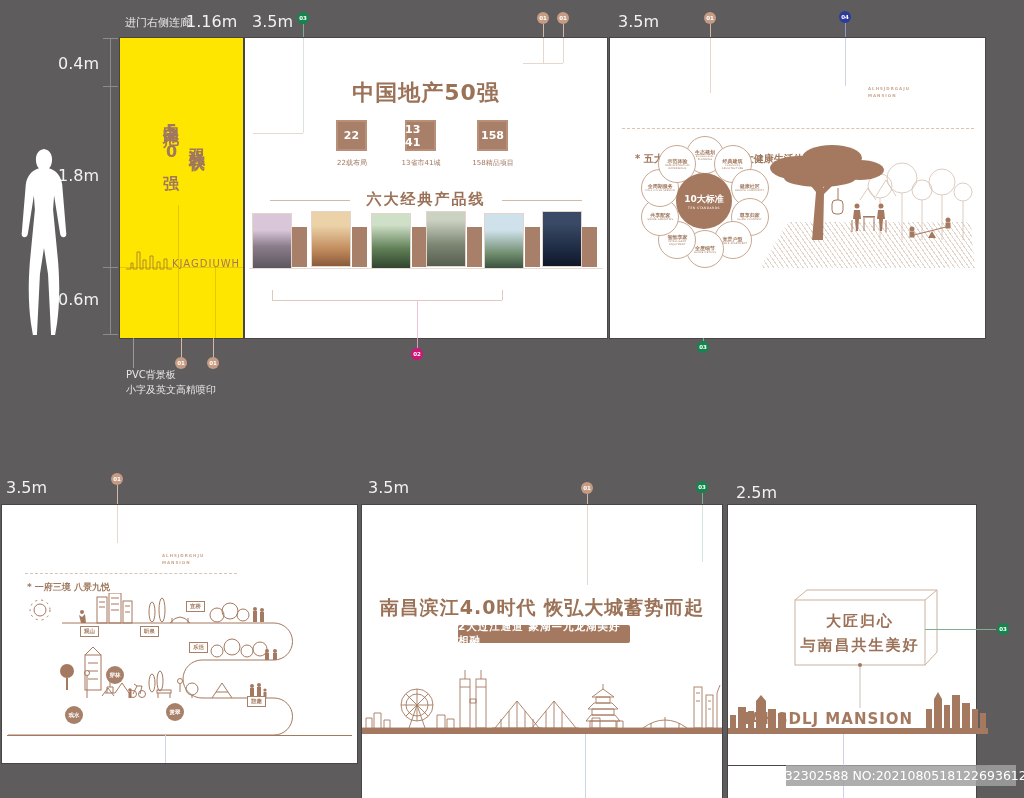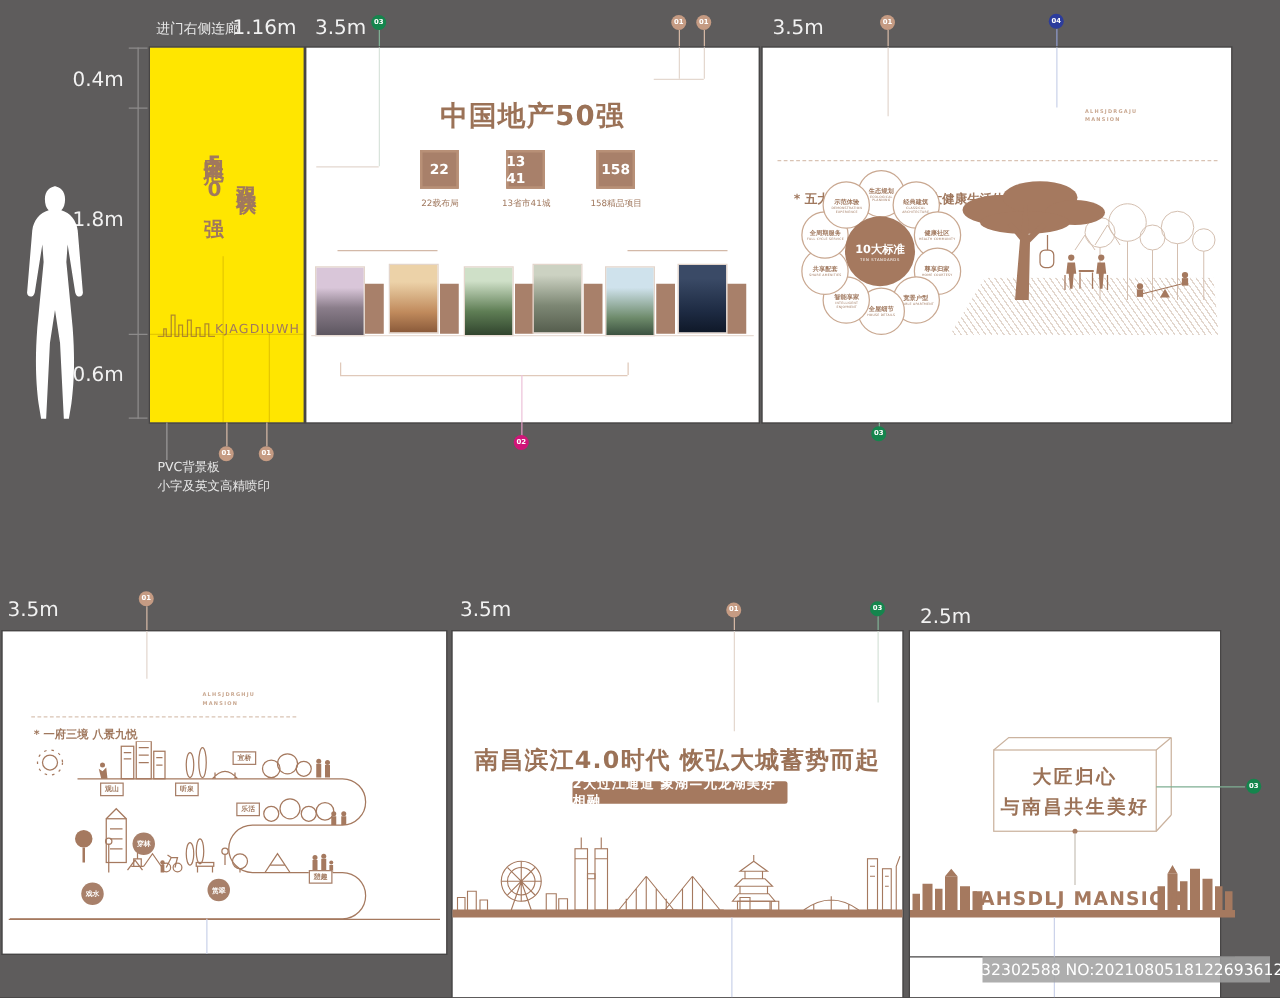--- a/index.html
+++ b/index.html
@@ -126,20 +126,21 @@
 
     <div class="p50-title" style="top:40px">中国地产50强</div>
 
     <div class="stat" style="left:91px;top:82px">22</div>
     <div class="stat" style="left:160px;top:82px">13 41</div>
     <div class="stat" style="left:232px;top:82px">158</div>
     <div class="stat-label" style="left:67px;top:120px">22载布局</div>
     <div class="stat-label" style="left:136px;top:120px">13省市41城</div>
     <div class="stat-label" style="left:208px;top:120px">158精品项目</div>
 
+    <div class="sec-title" style="top:152px">六大经典产品线</div>
     <div class="line hl" style="left:25px;top:162px;width:80px;background:#d3b9a8"></div>
     <div class="line hl" style="left:257px;top:162px;width:80px;background:#d3b9a8"></div>
 
     <div class="photo c1" style="left:8px;top:176px"></div>
     <div class="strip" style="left:47px;top:189px"></div>
     <div class="photo c2" style="left:67px;top:174px"></div>
     <div class="strip" style="left:107px;top:189px"></div>
     <div class="photo c3" style="left:127px;top:176px"></div>
     <div class="strip" style="left:167px;top:189px"></div>
     <div class="photo c4" style="left:182px;top:174px"></div>
@@ -412,21 +413,21 @@
         <rect x="198" y="26" width="6" height="20"></rect>
           <rect x="206" y="16" width="8" height="30"></rect>
         <rect x="216" y="22" width="6" height="24"></rect>
           <rect x="224" y="12" width="8" height="34"></rect>
         <rect x="234" y="20" width="8" height="26"></rect>
           <rect x="244" y="26" width="6" height="20"></rect>
         <rect x="252" y="30" width="6" height="16"></rect>
         <path d="M28 18l5-6 5 6zM206 16l4-7 4 7z"></path>
       </g>
     </svg>
-    <div class="mansion-logo" style="left:4px;top:205px;width:260px;text-align:center">IAHSDLJ MANSION</div>
+    <div class="mansion-logo" style="left:16px;top:205px;width:260px;">IAHSDLJ MANSION</div>
     <div class="groundbar" style="left:0;top:223px;width:260px;height:6px"></div>
     <div class="line hl" style="left:0;top:260px;width:260px;background:#474545"></div>
     <div class="line vl" style="left:115px;top:229px;height:64px;background:#ccd3ea"></div>
   </div>
   <div class="badge b-green" style="left:997px;top:623px">03</div>
 
   <div id="wm-id" style="left:786px;top:765px;width:230px;height:21px">ID:32302588 NO:20210805181226936124</div>
 
 </div>
 

